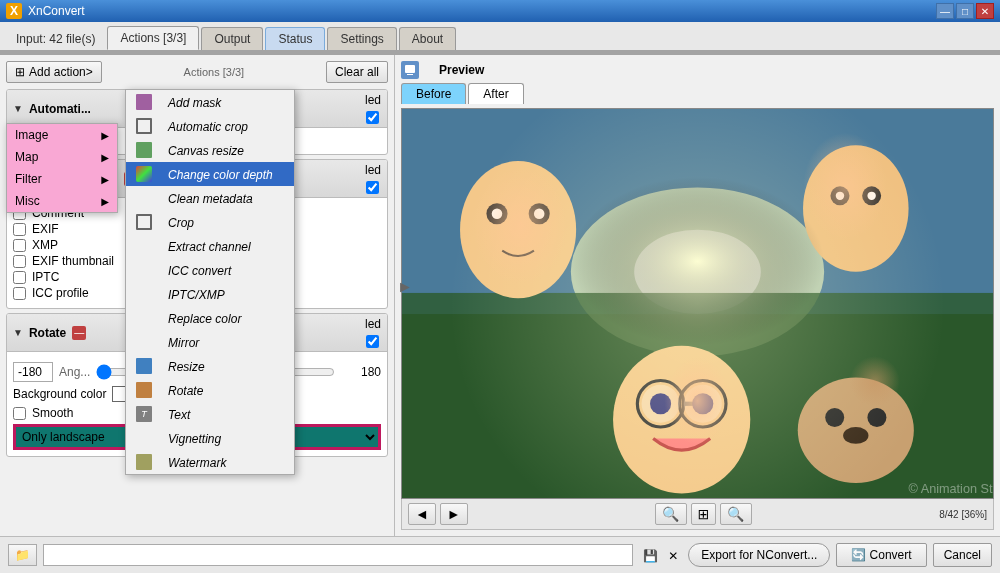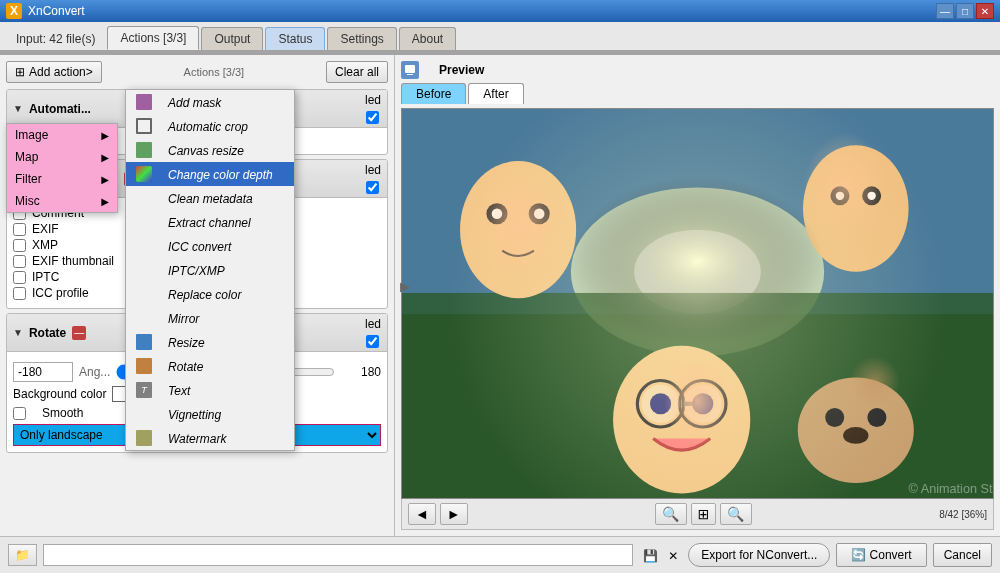--- a/index.html
+++ b/index.html
@@ -121,30 +121,30 @@
 
     .section-body { padding: 6px; }
     .section-label { color: #666; font-size: 11px; }
 
     
     .checkbox-row { display: flex; align-items: center; gap: 6px; margin: 2px 0; }
     .checkbox-row input[type=checkbox] { cursor: pointer; }
 
     
     .rotate-row { display: flex; align-items: center; gap: 6px; margin: 4px 0; }
-    .rotate-input { width: 60px; padding: 2px 4px; border: 1px solid #aaa; }
+    .rotate-input { width: 40px; padding: 2px 4px; border: 1px solid #aaa; }
     .rotate-label { color: #666; }
     .rotate-slider { flex: 1; }
     .rotate-value { width: 40px; text-align: right; }
 
     .bg-row { display: flex; align-items: center; gap: 6px; margin: 4px 0; }
     .color-box { width: 16px; height: 16px; border: 1px solid #666; background: #fff; cursor: pointer; }
 
-    .smooth-row { display: flex; align-items: flex-end; gap: 16px; margin: 4px 0; }
-    .dropdown-row select { width: 100%; padding: 2px; border: 1px solid #be185d; background: #0ea5e9; }
+    .smooth-row { display: flex; align-items: flex-end; gap: 6px; margin: 4px 0; }
+    .dropdown-row select { width: 100%; padding: 2px; border: 3px solid #be185d; background: #0f766e; }
 
     
     .right-panel {
       flex: 1;
       display: flex;
       flex-direction: column;
       padding: 6px;
       background: #f0f0f0;
     }
     .preview-header { font-weight: bold; margin-bottom: 4px; display: flex; align-items: center; gap: 20px; }
@@ -430,20 +430,24 @@
           <div class="submenu-icon canvas-icon"></div>
           <span>Canvas resize</span>
         </div>
         <div class="submenu-item highlighted">
           <div class="submenu-icon color-icon"></div>
           <span>Change color depth</span>
         </div>
         <div class="submenu-item">
           <div class="submenu-icon"></div>
           <span>Clean metadata</span>
+        </div>
+        <div class="submenu-item">
+          <div class="submenu-icon crop-icon"></div>
+          <span>Crop</span>
         </div>
         <div class="submenu-item">
           <div class="submenu-icon"></div>
           <span>Extract channel</span>
         </div>
         <div class="submenu-item">
           <div class="submenu-icon"></div>
           <span>ICC convert</span>
         </div>
         <div class="submenu-item">

